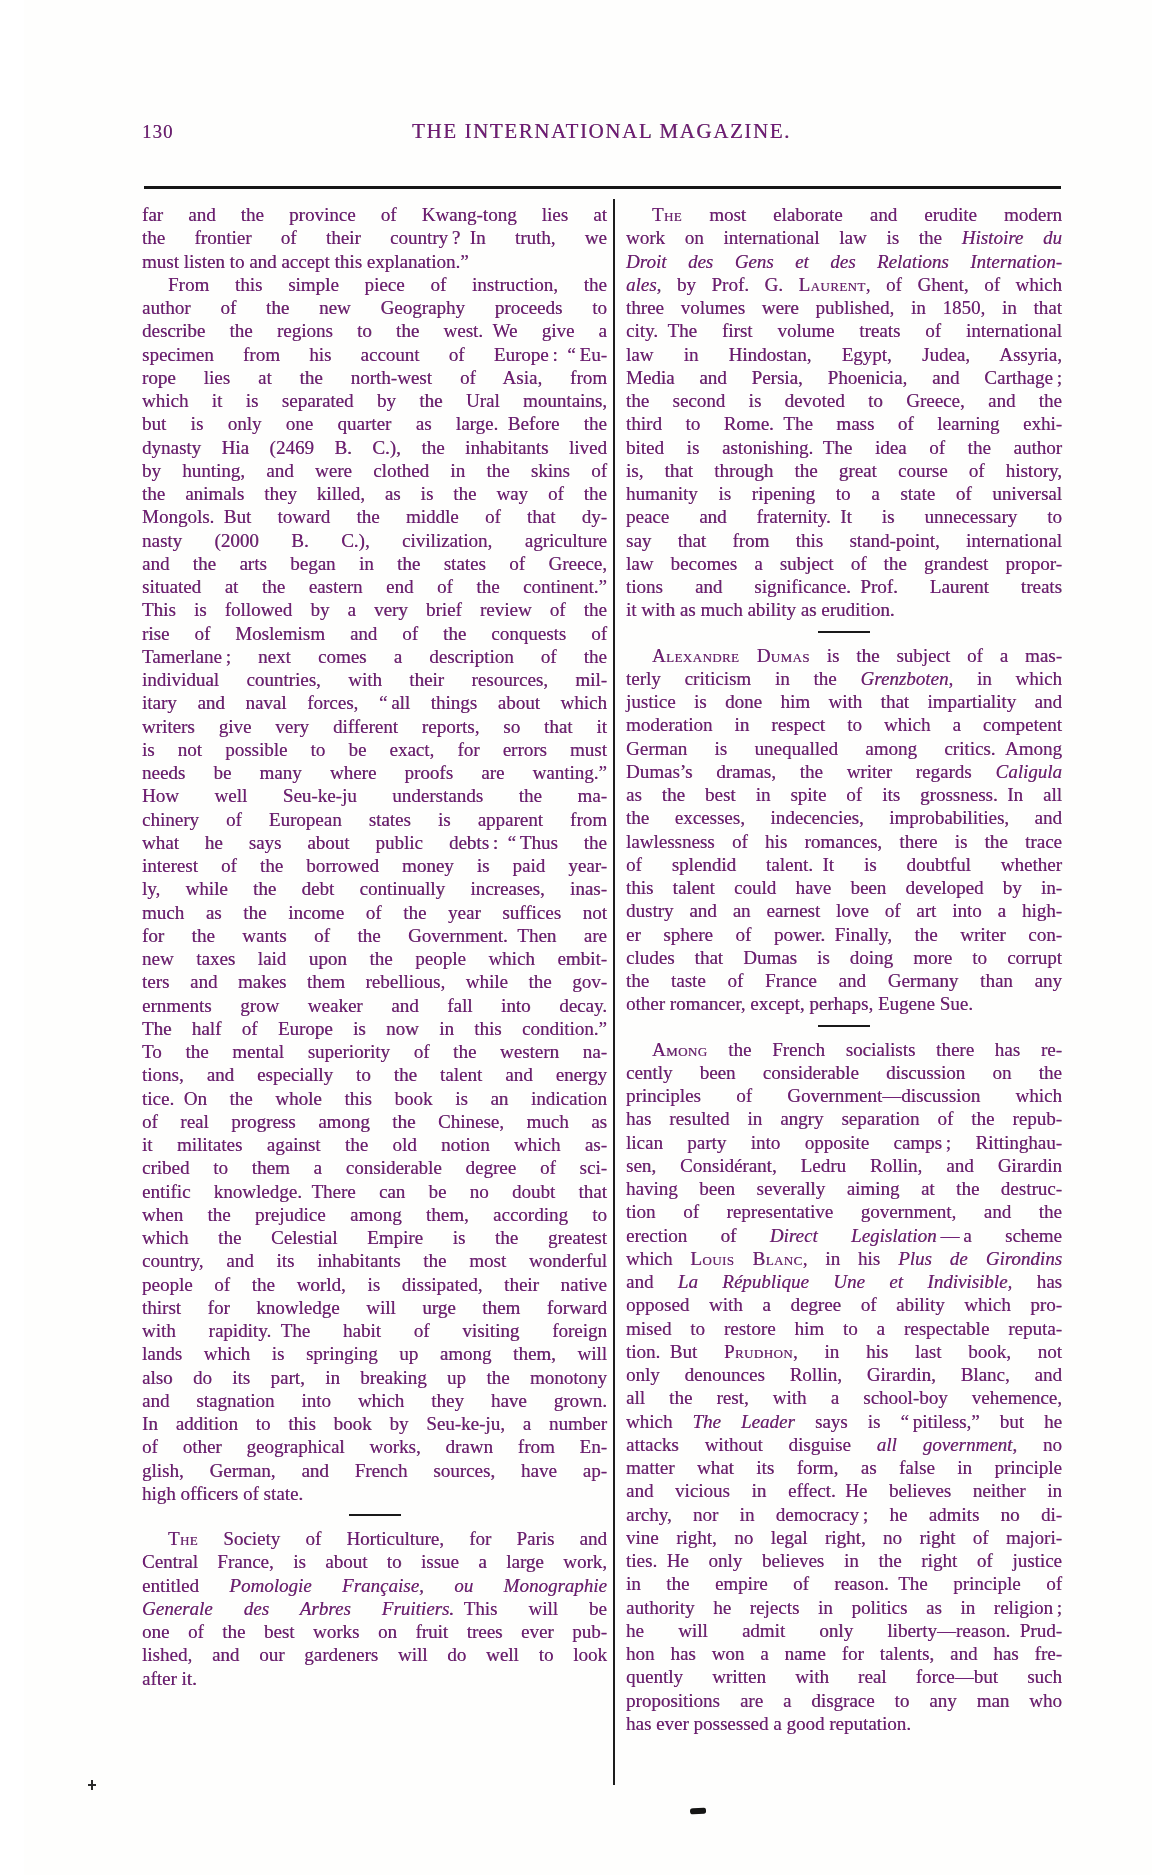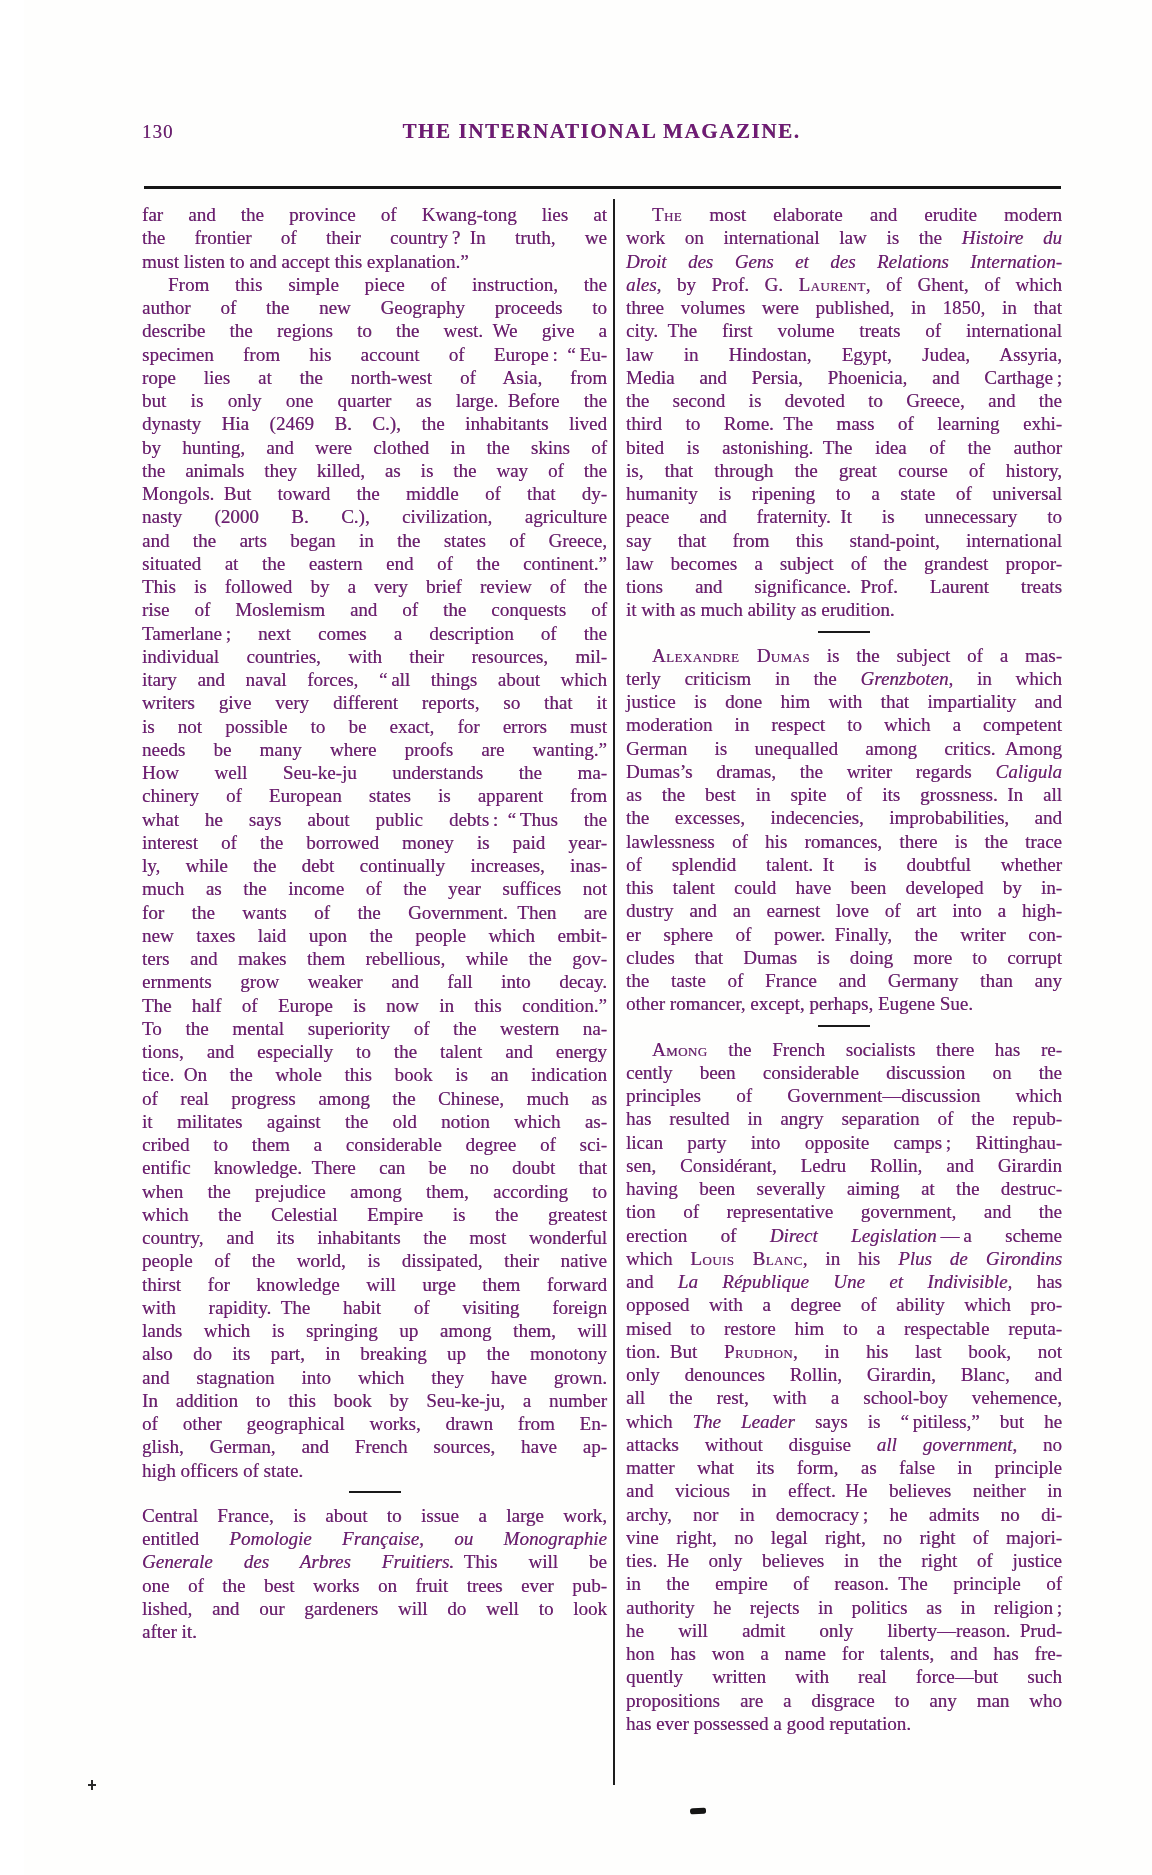--- a/index.html
+++ b/index.html
@@ -5,21 +5,21 @@
   html,body{margin:0;padding:0;background:#ffffff;}
   #page{
     position:relative;width:1152px;height:1875px;background:#fefefd;
     font-family:"Liberation Serif",serif;color:#701a75;
     text-shadow:0.3px 0.3px 0.35px rgba(15,15,15,0.55);
     overflow:hidden;
     margin-left:24px;
   }
   .hdr-num{position:absolute;left:118px;top:120px;font-size:19px;line-height:24px;letter-spacing:1px;}
   .hdr-title{position:absolute;left:118px;top:118px;width:919px;text-align:center;
-    font-size:21px;line-height:26px;font-weight:bold;letter-spacing:1.6px;}
+    font-size:21px;line-height:26px;font-weight:normal;letter-spacing:1.6px;}
   .hdr-rule{position:absolute;left:120px;top:186px;width:917px;height:3px;background:#161616;}
   .divider{position:absolute;left:589px;top:199px;width:2px;height:1586px;background:#1d1d1d;}
   .col{position:absolute;top:203px;font-size:19px;}
   .col-left{left:118px;width:465px;}
   .col-right{left:602px;width:436px;}
   .para{margin:0;}
   .line{
     height:23.25px;line-height:23.25px;
     text-align:justify;text-align-last:justify;
     white-space:nowrap;
@@ -50,20 +50,21 @@
         <div class="line">far and the province of Kwang-tong lies at</div>
         <div class="line">the frontier of their country ? In truth, we</div>
         <div class="line last">must listen to and accept this explanation.”</div>
       </div>
       <div class="para">
         <div class="line indent">From this simple piece of instruction, the</div>
         <div class="line">author of the new Geography proceeds to</div>
         <div class="line">describe the regions to the west. We give a</div>
         <div class="line">specimen from his account of Europe : “ Eu-</div>
         <div class="line">rope lies at the north-west of Asia, from</div>
+        <div class="line">which it is separated by the Ural mountains,</div>
         <div class="line">but is only one quarter as large. Before the</div>
         <div class="line">dynasty Hia (2469 B. C.), the inhabitants lived</div>
         <div class="line">by hunting, and were clothed in the skins of</div>
         <div class="line">the animals they killed, as is the way of the</div>
         <div class="line">Mongols. But toward the middle of that dy-</div>
         <div class="line">nasty (2000 B. C.), civilization, agriculture</div>
         <div class="line">and the arts began in the states of Greece,</div>
         <div class="line">situated at the eastern end of the continent.”</div>
         <div class="line">This is followed by a very brief review of the</div>
         <div class="line">rise of Moslemism and of the conquests of</div>
@@ -102,20 +103,21 @@
         <div class="line">and stagnation into which they have grown.</div>
         <div class="line">In addition to this book by Seu-ke-ju, a number</div>
         <div class="line">of other geographical works, drawn from En-</div>
         <div class="line">glish, German, and French sources, have ap-</div>
         <div class="line last">high officers of state.</div>
       </div>
       <div class="sep">
         <div class="sep-rule"></div>
       </div>
       <div class="para">
+        <div class="line indent"><span class="sc">The</span><span> Society of Horticulture, for Paris and</span></div>
         <div class="line">Central France, is about to issue a large work,</div>
         <div class="line"><span>entitled </span><span class="it">Pomologie Française, ou Monographie</span></div>
         <div class="line"><span class="it">Generale des Arbres Fruitiers.</span><span> This will be</span></div>
         <div class="line">one of the best works on fruit trees ever pub-</div>
         <div class="line">lished, and our gardeners will do well to look</div>
         <div class="line last">after it.</div>
       </div>
     </div>
   <div class="col col-right">
       <div class="para">

